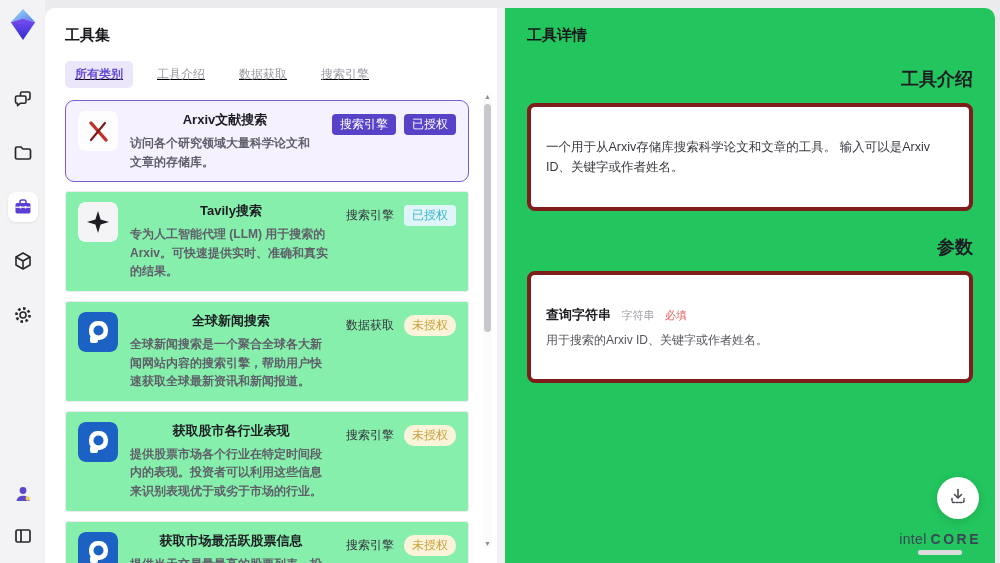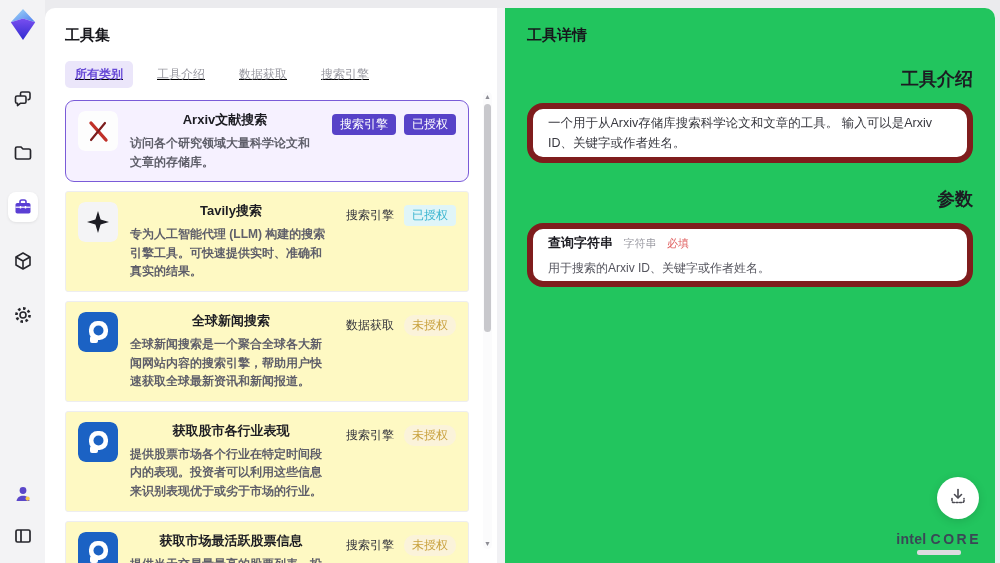--- a/index.html
+++ b/index.html
@@ -22,21 +22,21 @@
 
   
   .left-pane{width:452px;flex:none;position:relative;padding:16px 12px 0 20px;
     display:flex;flex-direction:column;}
   .pane-title{font-size:15px;font-weight:bold;color:#17171c;margin:2px 0 16px 0;}
   .tabs{display:flex;gap:14px;align-items:center;margin-bottom:12px;text-decoration:underline;}
   .tab{font-size:12px;color:#9a9aa2;padding:5px 10px;border-radius:5px;cursor:pointer;white-space:nowrap;}
   .tab.active{background:#ebe6fa;color:#6648d6;font-weight:bold;}
   .cards{flex:1;overflow:hidden;padding-right:16px;}
 
-  .card{display:flex;gap:12px;padding:10px 12px;background:#fef9c3;border:1px solid #ededf0;
+  .card{display:flex;gap:12px;padding:10px 12px;background:#86efac;border:1px solid #ededf0;
     border-radius:3px;margin-bottom:9px;cursor:pointer;align-items:flex-start;}
   .card.selected{background:#f6f1ff;border:1.6px solid #7a5bd8;border-radius:9px;}
   .tool-icon{width:40px;height:40px;flex:none;border-radius:7px;overflow:hidden;line-height:0;}
   .tool-body{flex:1;min-width:0;}
   .tool-name{font-size:13px;font-weight:bold;color:#1c1c22;margin-bottom:5px;text-align:center;}
   .tool-desc{font-size:12px;color:#5f5f6a;line-height:1.55;font-weight:bold;}
   .tool-badges{display:flex;gap:8px;flex:none;padding-top:3px;}
   .badge{font-size:12px;padding:2px 8px;border-radius:4px;white-space:nowrap;}
   .badge.cat-plain{color:#35353d;padding:2px 2px;}
   .badge.solid{background:#5742c8;color:#fff;}
@@ -49,34 +49,34 @@
   .vscroll .arr{font-size:7px;color:#8d8d94;line-height:10px;height:10px;}
   .vscroll .thumb{width:7px;height:228px;background:#c8c8cc;border-radius:4px;margin-top:2px;}
   .vscroll .sp{flex:1;}
 
   .pane-divider{width:8px;flex:none;background:#f1f1f4;}
 
   
   .right-pane{flex:1;background:#22c55e;padding:16px 22px;position:relative;}
   .detail-title{font-size:15px;font-weight:bold;color:#17171c;margin:2px 0 22px 0;}
   .section-h{font-size:18px;font-weight:bold;color:#1c1c22;margin:0 0 12px 0;text-align:right;}
-  .box{background:#fff;border:6px solid #7f1d1d;border-radius:16px;padding:4px 15px;margin-bottom:24px;}
+  .box{background:#fff;border:4px solid #7f1d1d;border-radius:8px;padding:30px 15px;margin-bottom:24px;}
   .intro-text{font-size:12.5px;color:#38383f;line-height:1.6;}
   .param-name{font-size:13px;font-weight:bold;color:#1c1c22;}
   .param-type{font-size:11px;color:#9a9aa2;margin-left:6px;}
   .param-req{font-size:11px;color:#e06262;margin-left:6px;}
   .param-desc{font-size:12px;color:#55555e;margin-top:7px;line-height:1.5;}
 
   
   .fab{position:absolute;right:16px;bottom:44px;width:42px;height:42px;border-radius:50%;
     background:#fff;box-shadow:0 2px 10px rgba(0,0,0,.13);display:flex;align-items:center;
     justify-content:center;cursor:pointer;}
   .brand{position:absolute;right:14px;bottom:8px;text-align:center;}
   .brand-row{display:flex;align-items:baseline;gap:4px;justify-content:center;}
-  .brand-intel{font-size:14px;font-weight:bold;color:#3a4856;letter-spacing:.3px;}
+  .brand-intel{font-size:14px;font-weight:normal;color:#3a4856;letter-spacing:.3px;}
   .brand-core{font-size:14px;font-weight:bold;color:#3a4856;letter-spacing:2.5px;}
   .brand-sub{height:5px;width:44px;background:#dcdcdf;border-radius:2px;margin:3px auto 0 auto;}
 </style>
 </head>
 <body>
 
 <div class="rail">
   <div class="rail-logo">
     <svg width="30" height="34" viewBox="0 0 32 36">
       <defs>
@@ -169,21 +169,21 @@
             <span class="badge solid">已授权</span>
           </div>
         </div>
         <div class="card">
           <div class="tool-icon"><svg width="40" height="40" viewBox="0 0 40 40">
               <rect width="40" height="40" rx="7" fill="#f4f4f6"></rect>
               <path d="M20 9l2.6 8.4L31 20l-8.4 2.6L20 31l-2.6-8.4L9 20l8.4-2.6z" fill="#1d1d24"></path>
             </svg></div>
           <div class="tool-body">
             <div class="tool-name">Tavily搜索</div>
-            <div class="tool-desc">专为人工智能代理 (LLM) 构建的搜索引擎工具。可快速提供实时、准确和真实的结果。</div>
+            <div class="tool-desc">专为人工智能代理 (LLM) 用于搜索的Arxiv。可快速提供实时、准确和真实的结果。</div>
           </div>
           <div class="tool-badges">
             <span class="badge cat-plain">搜索引擎</span>
             <span class="badge auth-yes">已授权</span>
           </div>
         </div>
         <div class="card">
           <div class="tool-icon"><svg width="40" height="40" viewBox="0 0 40 40">
               <rect width="40" height="40" rx="8" fill="#1b62c4"></rect>
               <rect x="11" y="9" width="19" height="19" rx="8.5" fill="#fff"></rect>

